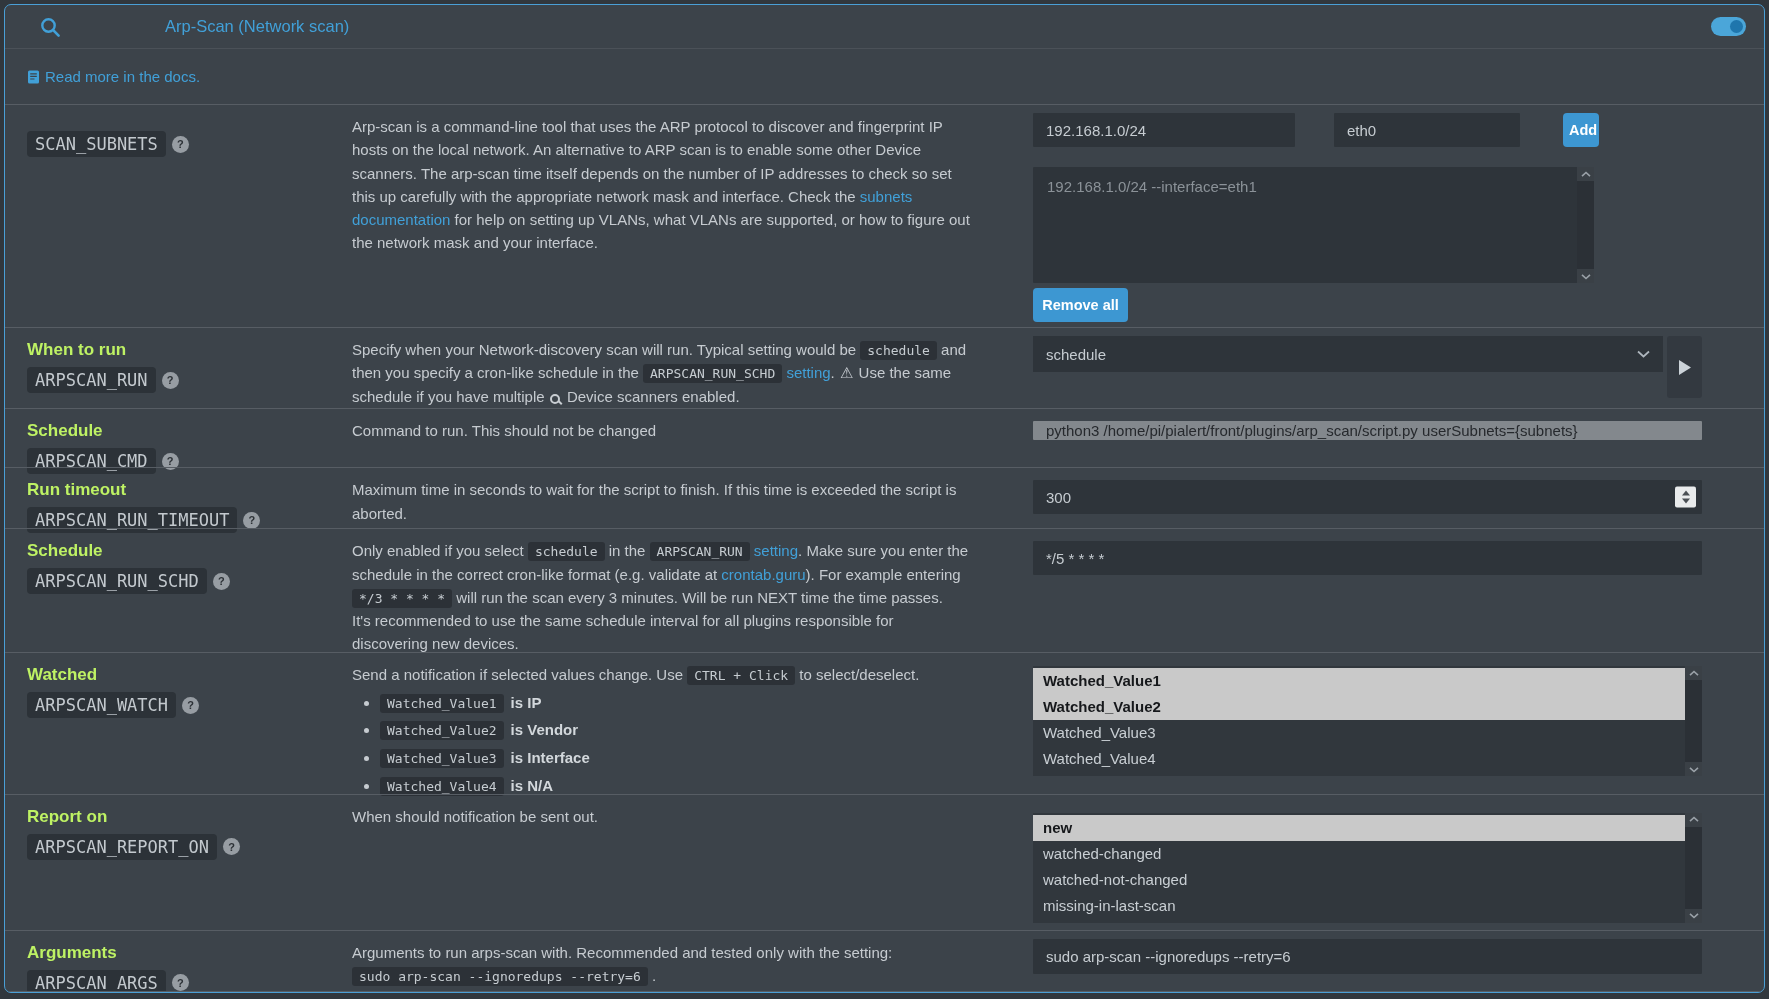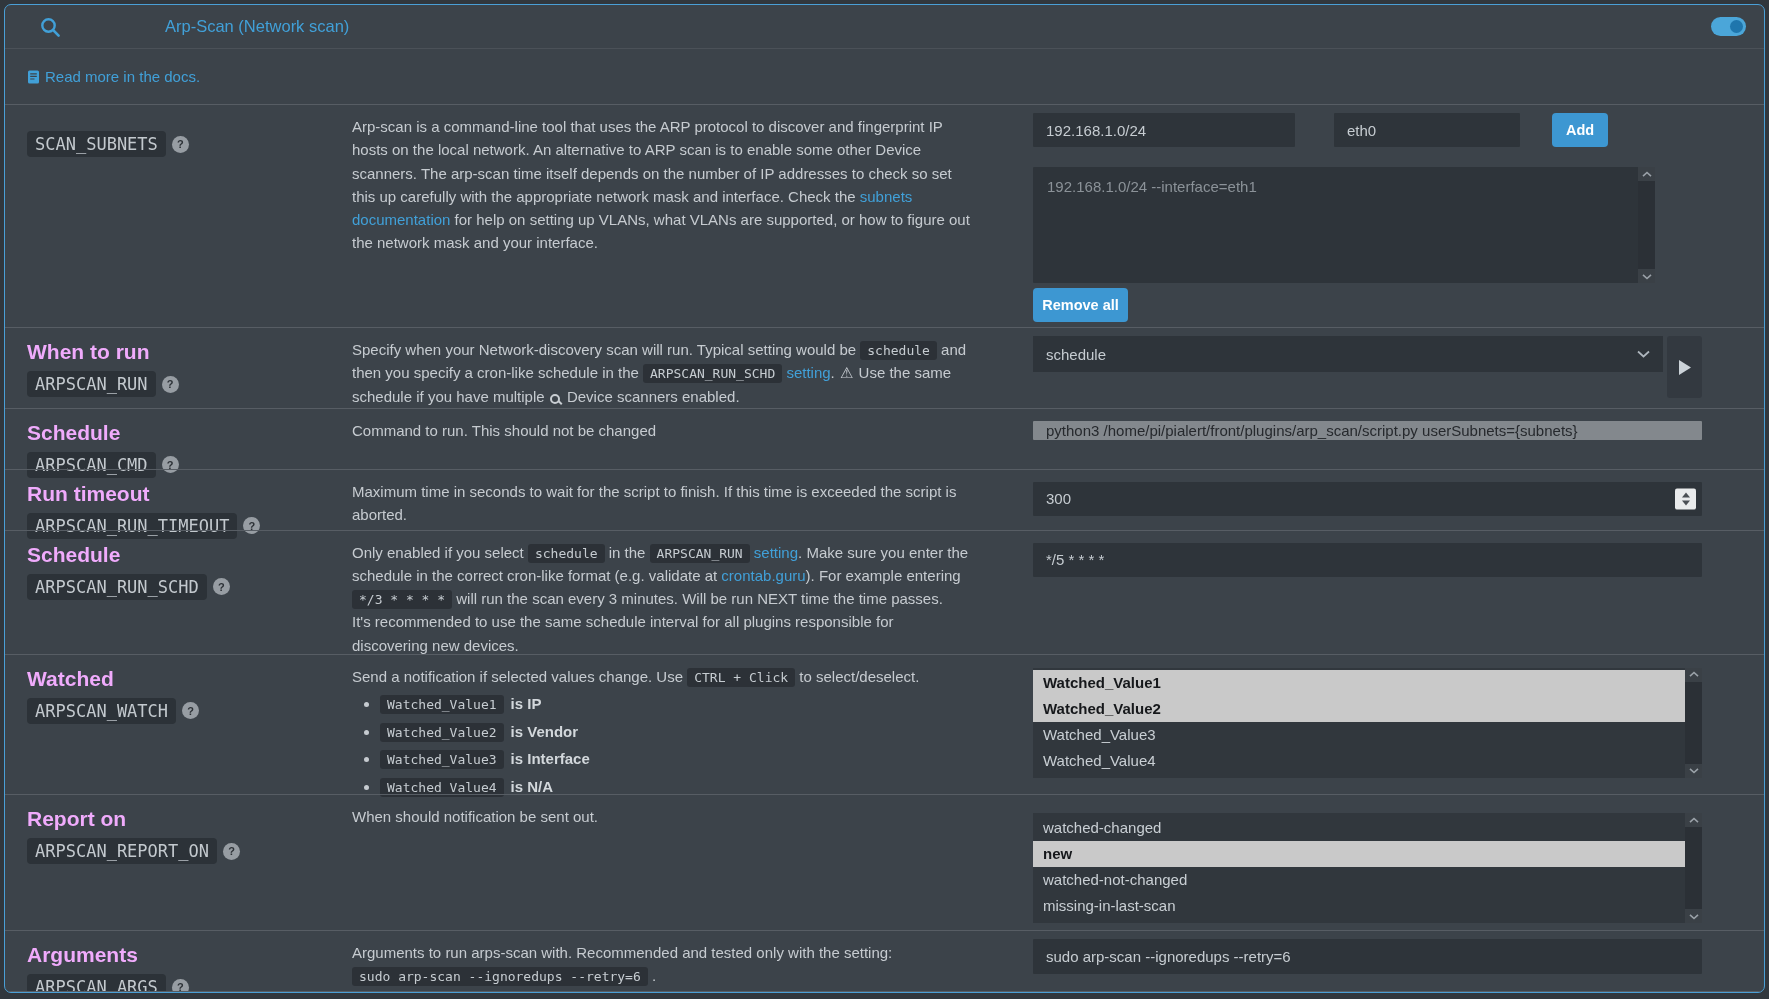--- a/index.html
+++ b/index.html
@@ -44,21 +44,21 @@
   .docsrow { flex:0 0 55px; display:flex; align-items:center; padding-left:22px; }
   .docslink { color:#41a0d8; font-size:15px; text-decoration:none; display:inline-flex; align-items:center; gap:5px;justify-content:flex-end; }
   
   .srow {
     display:grid;
     grid-template-columns:325px 683px 751px;
     border-top:1px solid #575d64;
   }
   .lab { padding:12px 10px 0 22px; }
   .lab.r1 { padding-top:26px; }
-  .sname { font-weight:700; color:#f0abfc; font-size:21px; display:block; }
+  .sname { font-weight:700; color:#bef264; font-size:17px; display:block; }
   .badge-line { margin-top:7px; display:flex; align-items:center; gap:6px; }
   .lab.r1 .badge-line { margin-top:0; }
   .code-badge {
     background:#2c3238; color:#c3c9ce;
     font-family:"DejaVu Sans Mono", monospace;
     font-size:17px; padding:3px 8px; border-radius:4px;
     white-space:nowrap;
   }
   .help-ic {
     width:17px; height:17px; border-radius:50%;
@@ -102,21 +102,21 @@
   .btn-blue {
     background:#3d97d2; color:#fff; border:none;
     font-size:14.5px; font-weight:700;
     height:34px; border-radius:4px;
     font-family:"Liberation Sans", sans-serif;
     cursor:pointer;
   }
   
   .subnet-line { display:flex; align-items:center; }
   .subnet-list {
-    position:relative; width:622px; height:116px;
+    position:relative; width:561px; height:116px;
     background:#2e343a; margin-top:20px;
     padding:11px 30px 0 14px; border-radius:1px;
   }
   .subnet-list .entry { color:#8b9298; font-size:15px; }
   .vscroll {
     position:absolute; top:0; right:0; bottom:0; width:17px;
     background:#3a4046;
     display:flex; flex-direction:column; align-items:center;
   }
   .vs-arrow { flex:0 0 14px; display:flex; align-items:center; justify-content:center; width:100%; }
@@ -195,21 +195,21 @@
       <span class="badge-line">
         <span class="code-badge">SCAN_SUBNETS</span>
         <span class="help-ic">?</span>
       </span>
     </div>
     <div class="desc"><span>Arp-scan is a command-line tool that uses the ARP protocol to discover and fingerprint IP hosts on the local network. An alternative to ARP scan is to enable some other Device scanners. The arp-scan time itself depends on the number of IP addresses to check so set this up carefully with the appropriate network mask and interface. Check the </span><a class="desc-link" href="#">subnets documentation</a><span> for help on setting up VLANs, what VLANs are supported, or how to figure out the network mask and your interface.</span></div>
     <div class="ctrl">
       <div class="subnet-line">
         <input class="tin" style="width: 262px;" value="192.168.1.0/24">
         <input class="tin" style="width: 186px; margin-left: 39px;" value="eth0">
-        <button class="btn-blue" style="width:56px;margin-left:32px">Add</button>
+        <button class="btn-blue" style="width:36px;margin-left:43px">Add</button>
       </div>
       <div class="subnet-list">
         <div class="entry">192.168.1.0/24 --interface=eth1</div>
         <div class="vscroll">
           <span class="vs-arrow">
               <svg width="10" height="7" viewBox="0 0 10 7">
                 <polyline points="1,5.2 5,1.5 9,5.2" fill="none" stroke="#9aa1a8" stroke-width="1.6"></polyline>
               </svg>
             </span>
           <span class="vs-thumb"></span>
@@ -343,22 +343,22 @@
     <div class="lab">
       <span class="sname">Report on</span>
       <span class="badge-line">
         <span class="code-badge">ARPSCAN_REPORT_ON</span>
         <span class="help-ic">?</span>
       </span>
     </div>
     <div class="desc"><span>When should notification be sent out.</span></div>
     <div class="ctrl" style="padding-top:18px">
       <div class="listbox" style="height:110px">
+        <div class="lb-opt selected">new</div>
         <div class="lb-opt">watched-changed</div>
-        <div class="lb-opt selected">new</div>
         <div class="lb-opt">watched-not-changed</div>
         <div class="lb-opt">missing-in-last-scan</div>
         <div class="vscroll">
           <span class="vs-arrow">
               <svg width="10" height="7" viewBox="0 0 10 7">
                 <polyline points="1,5.2 5,1.5 9,5.2" fill="none" stroke="#9aa1a8" stroke-width="1.6"></polyline>
               </svg>
             </span>
           <span class="vs-thumb"></span>
           <span class="vs-arrow">

